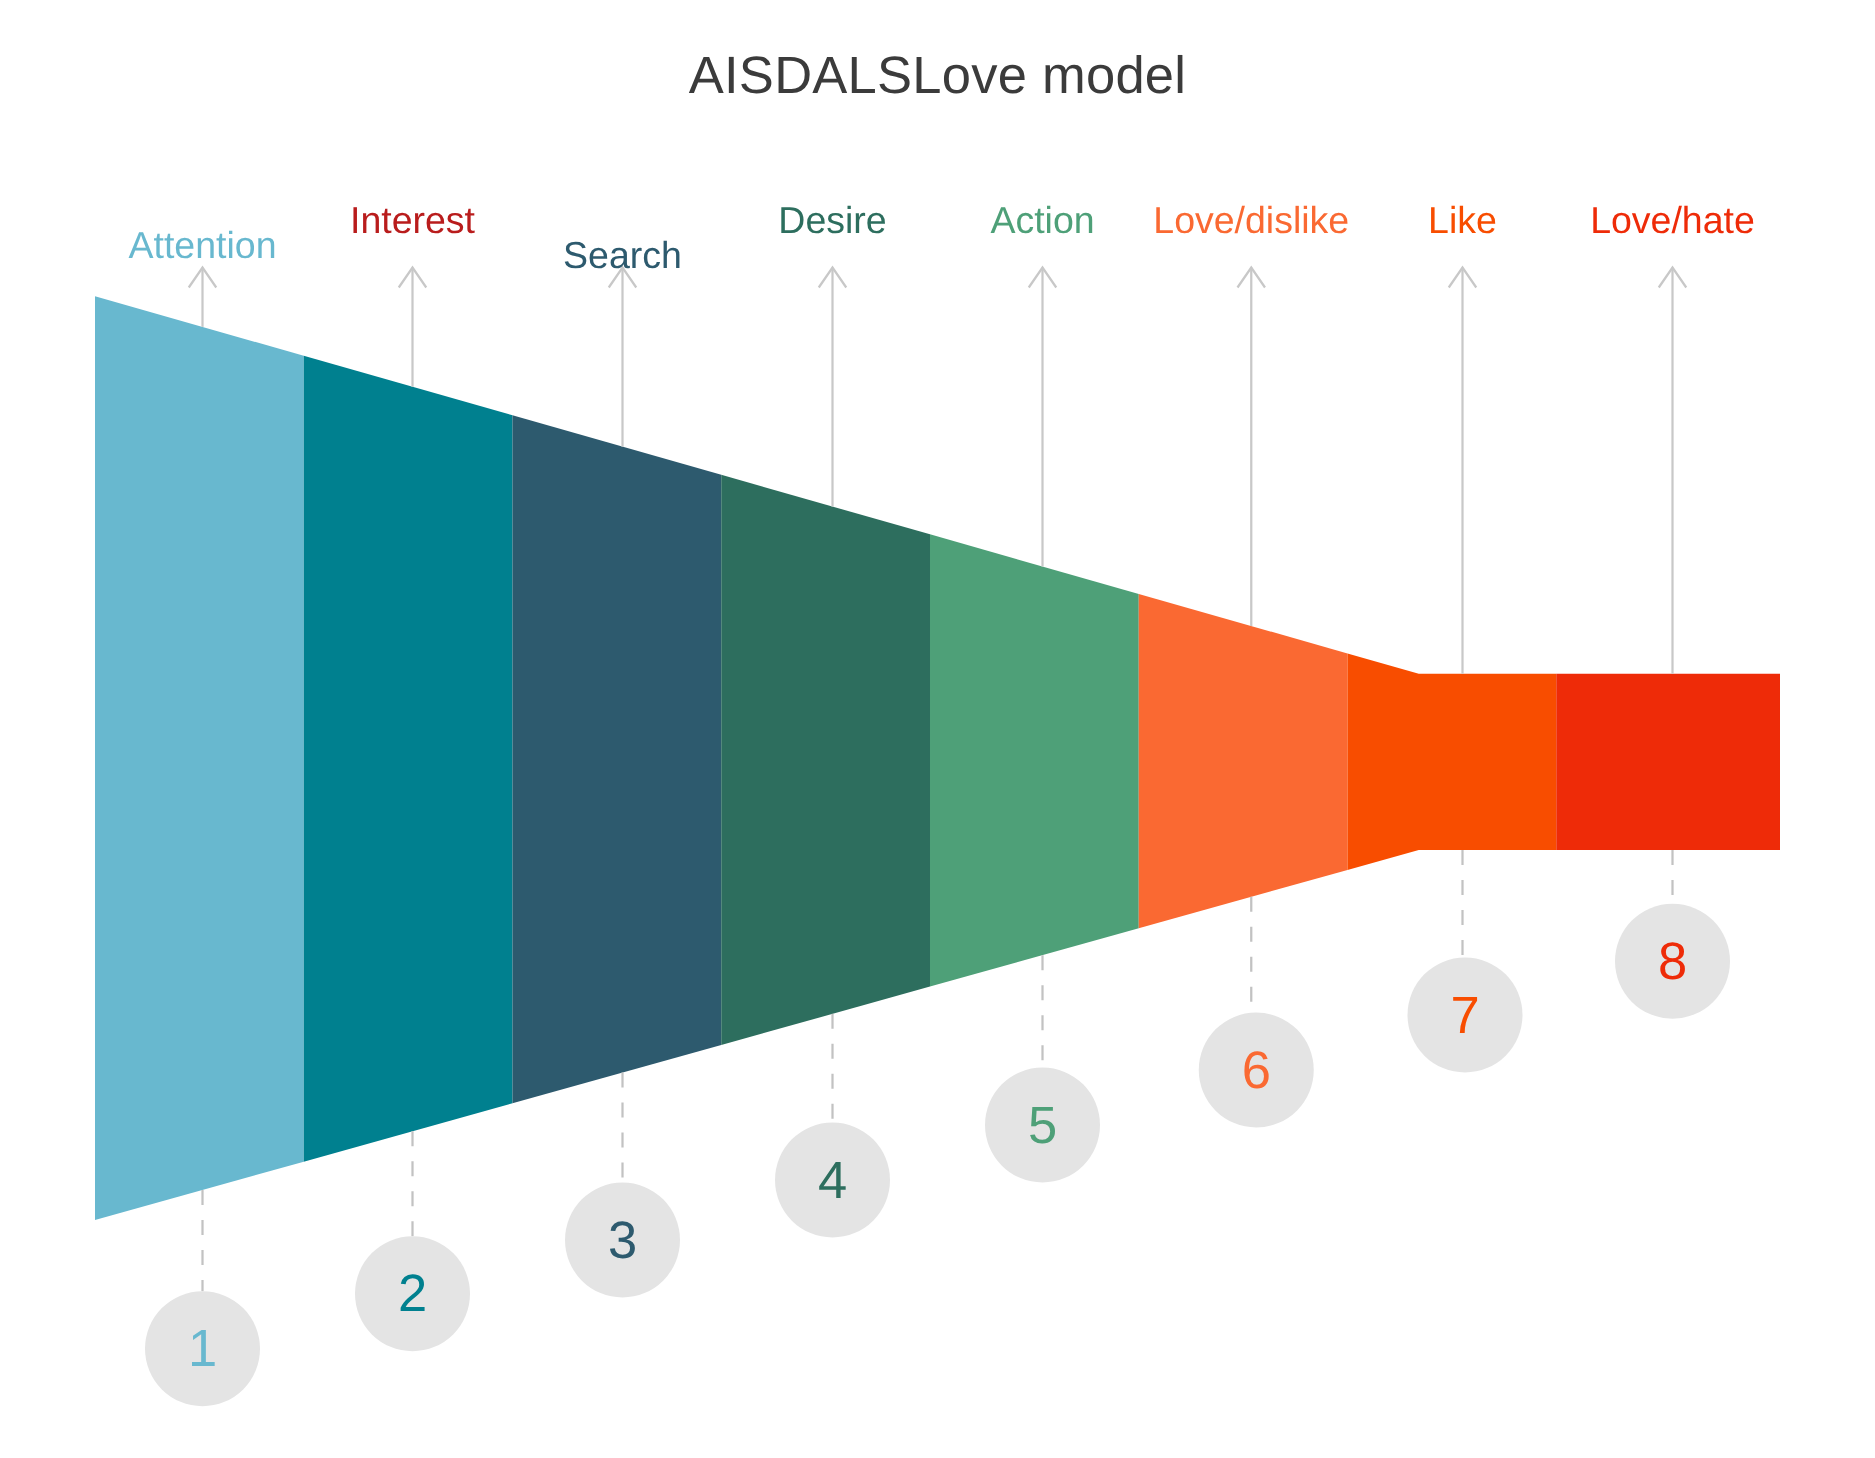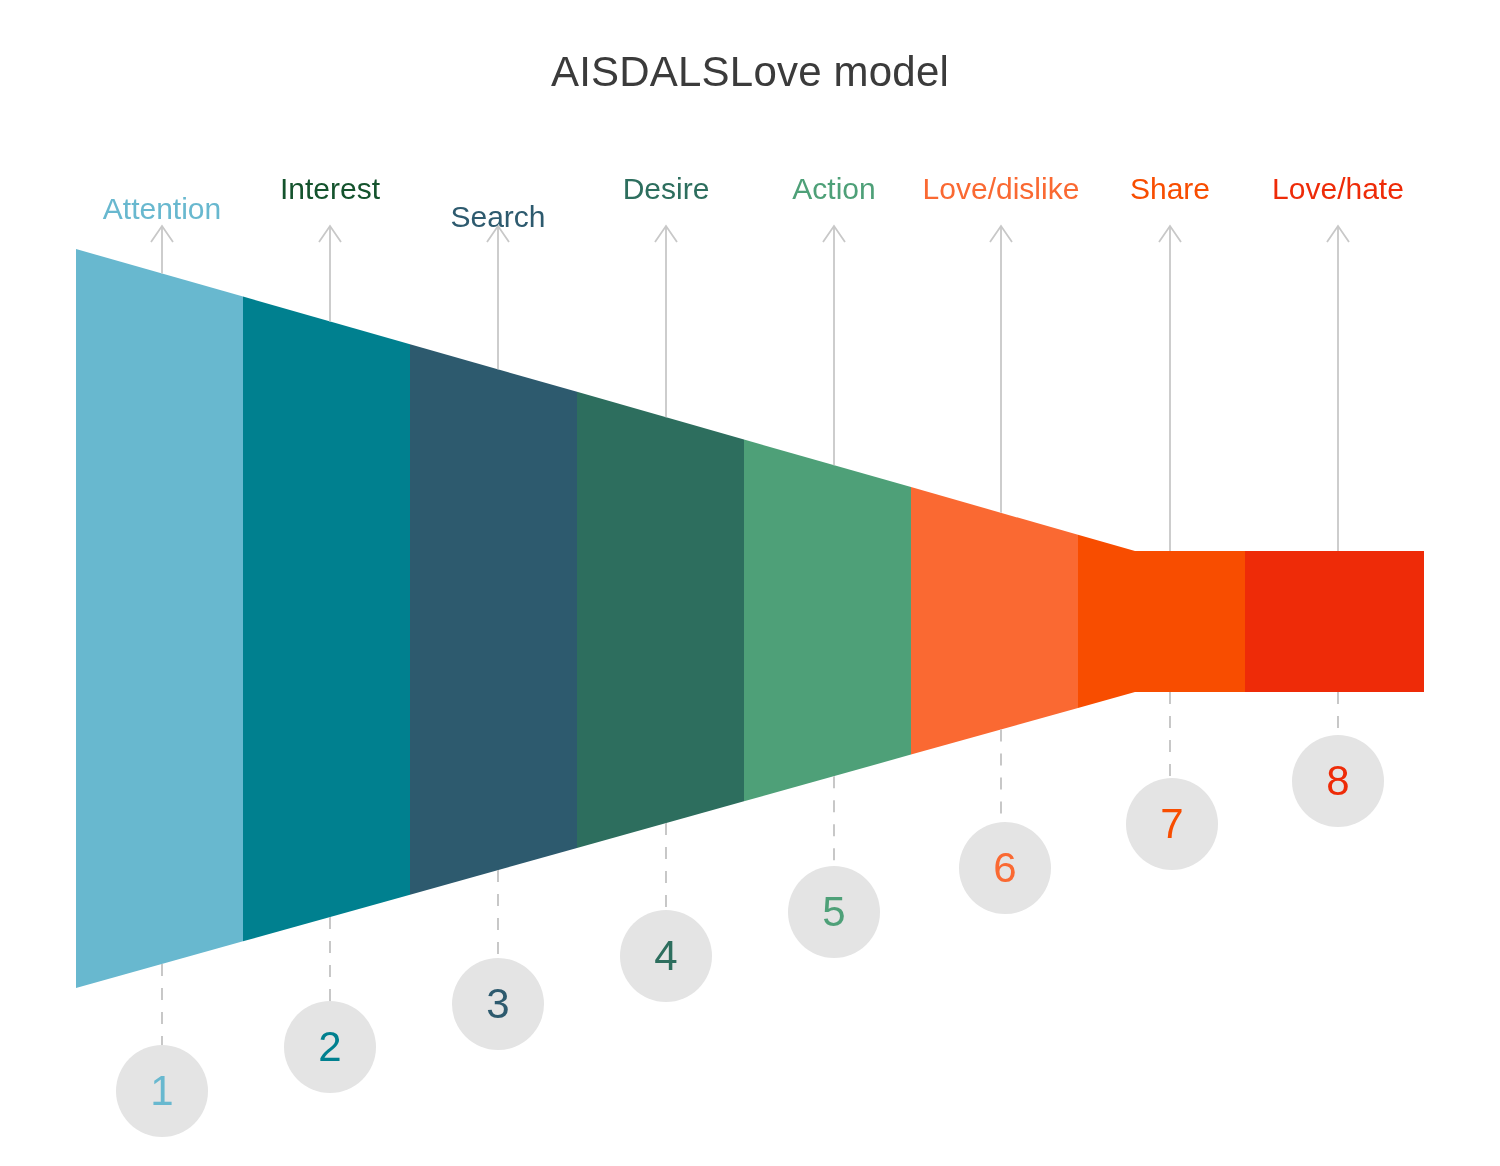--- a/index.html
+++ b/index.html
@@ -10,21 +10,21 @@
   body {
     width: 1500px;
     height: 1166px;
     font-family: "Liberation Sans", sans-serif;
     overflow: hidden;
     position: relative;
   }
   #diagram-root {
     position: absolute;
     left: 0;
-    top: 16px;
+    top: 4px;
     width: 1500px;
     height: 948px;
   }
   .title {
     position: absolute;
     left: 0;
     top: 32px;
     width: 1500px;
     text-align: center;
     font-size: 42px;
@@ -105,26 +105,26 @@
         <line x1="666" y1="807.0897072710104" x2="666" y2="894" stroke="#c2c2c2" stroke-width="1.8" stroke-dasharray="12 12"></line>
         <line x1="834" y1="760.1322001888574" x2="834" y2="850" stroke="#c2c2c2" stroke-width="1.8" stroke-dasharray="12 12"></line>
         <line x1="1001" y1="713.4542020774315" x2="1001" y2="806" stroke="#c2c2c2" stroke-width="1.8" stroke-dasharray="12 12"></line>
         <line x1="1170" y1="676" x2="1170" y2="762" stroke="#c2c2c2" stroke-width="1.8" stroke-dasharray="12 12"></line>
         <line x1="1338" y1="676" x2="1338" y2="719" stroke="#c2c2c2" stroke-width="1.8" stroke-dasharray="12 12"></line>
       </g>
   </svg>
 
   <div id="labels-layer">
       <div class="stage-label" style="left: 162px; color: rgb(104, 184, 207); margin-top: 20px;">Attention</div>
-      <div class="stage-label" style="left: 330px; color: #14532d;">Interest</div>
+      <div class="stage-label" style="left: 330px; color: #b91c1c;">Interest</div>
       <div class="stage-label" style="left: 498px; color: rgb(45, 90, 110); margin-top: 28px;">Search</div>
       <div class="stage-label" style="left: 666px; color: rgb(45, 110, 94); text-align: center;">Desire</div>
       <div class="stage-label" style="left: 834px; color: rgb(78, 160, 120);">Action</div>
       <div class="stage-label" style="left: 1001px; color: rgb(250, 105, 50);">Love/dislike</div>
-      <div class="stage-label" style="left: 1170px; color: rgb(248, 77, 0);">Share</div>
+      <div class="stage-label" style="left: 1170px; color: rgb(248, 77, 0);">Like</div>
       <div class="stage-label" style="left: 1338px; color: rgb(238, 43, 8);">Love/hate</div>
     </div>
   <div id="circles-layer">
       <div class="num-circle" style="left: 162px; top: 1075px; background: rgb(228, 228, 228); color: rgb(104, 184, 207);">
         <span>1</span>
       </div>
       <div class="num-circle" style="left: 330px; top: 1031px; background: rgb(228, 228, 228); color: rgb(0, 128, 143);">
         <span>2</span>
       </div>
       <div class="num-circle" style="left: 498px; top: 988px; background: rgb(228, 228, 228); color: rgb(45, 90, 110);">

